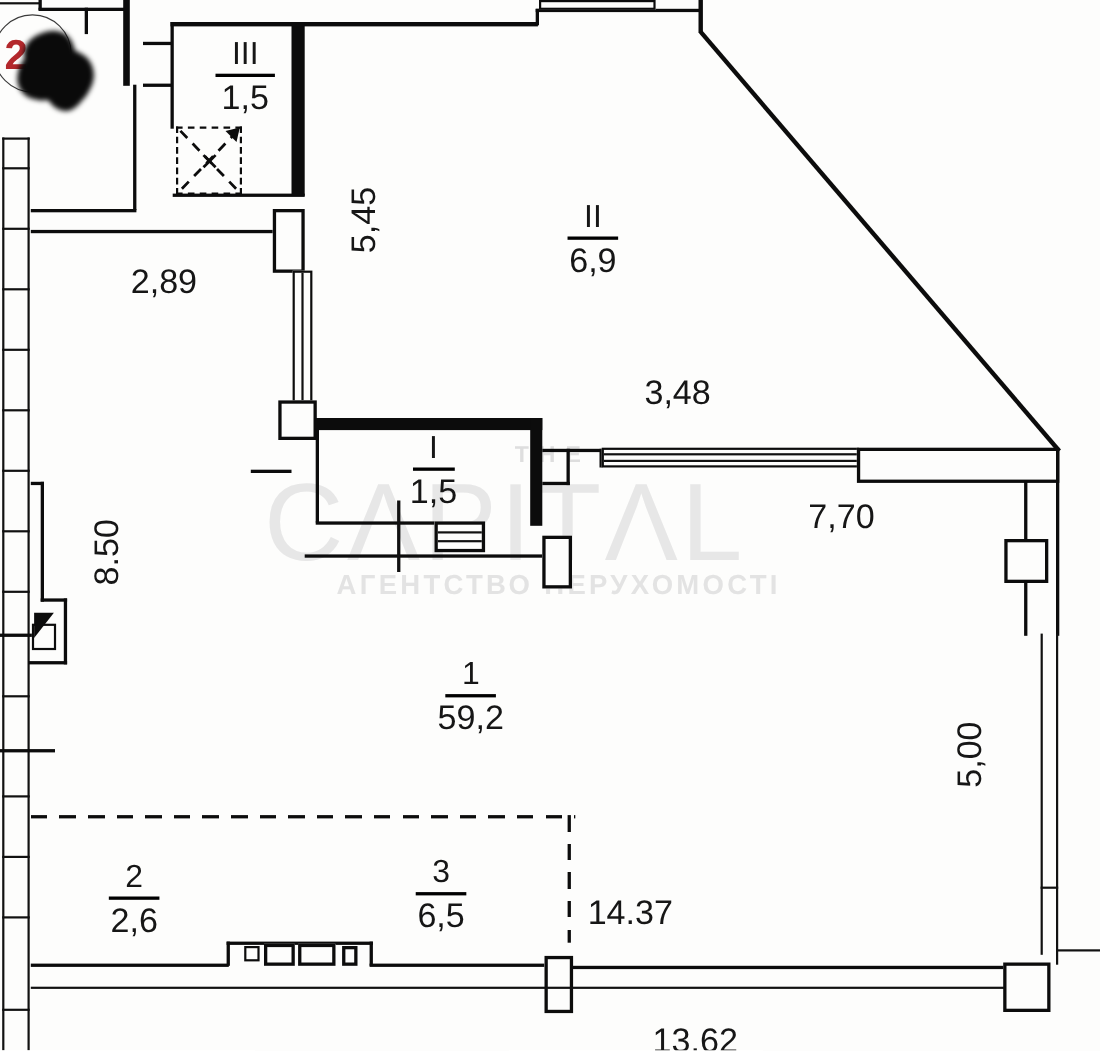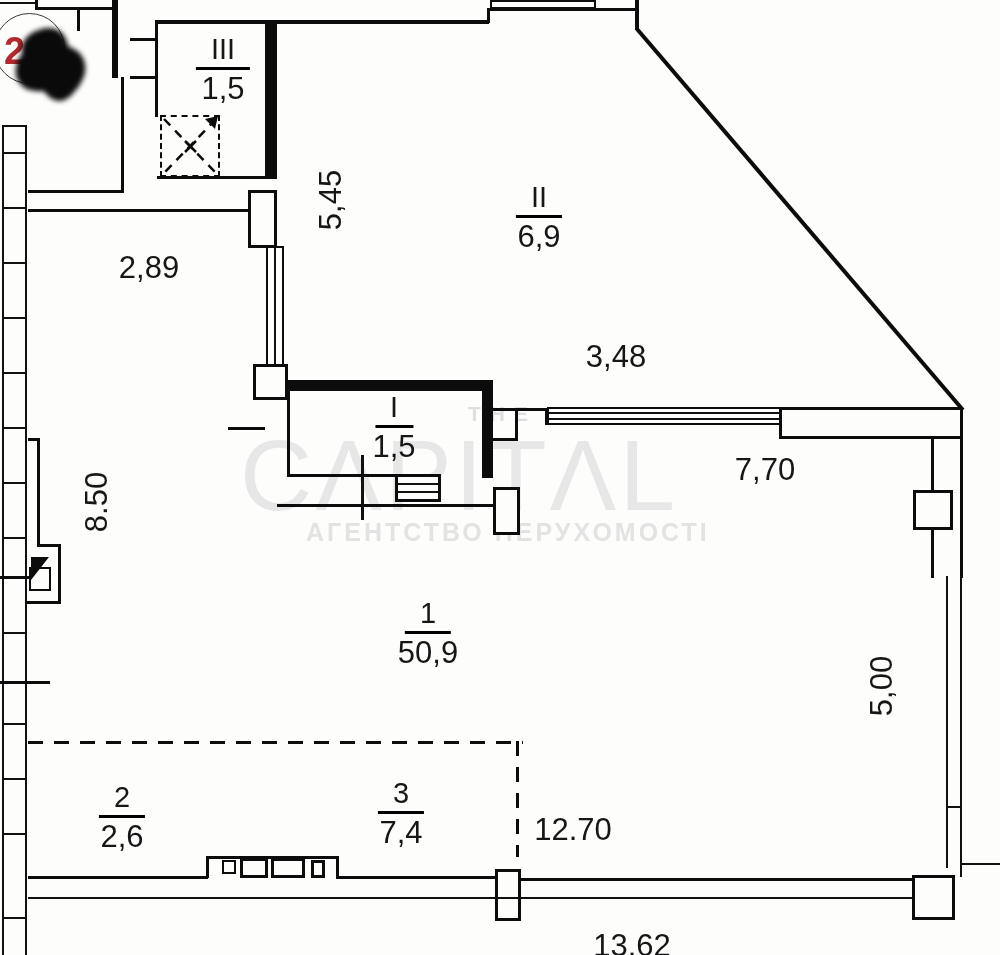--- a/index.html
+++ b/index.html
@@ -156,38 +156,38 @@
   <div class="room" style="left:539px;top:182px;">
     <span class="num">II</span>
     <span class="area">6,9</span>
   </div>
   <div class="room" style="left:394px;top:392px;">
     <span class="num">I</span>
     <span class="area">1,5</span>
   </div>
   <div class="room" style="left:428px;top:598px;">
     <span class="num">1</span>
-    <span class="area">50,9</span>
+    <span class="area">59,2</span>
   </div>
   <div class="room" style="left:122px;top:782px;">
     <span class="num">2</span>
     <span class="area">2,6</span>
   </div>
   <div class="room" style="left:401px;top:778px;">
     <span class="num">3</span>
-    <span class="area">7,4</span>
+    <span class="area">6,5</span>
   </div>
 
   <div class="dim rot" style="left:331px;top:200px;">5,45</div>
-  <div class="dim" style="left:149px;top:268px;">2,89</div>
+  <div class="dim" style="left:149px;top:256px;">2,89</div>
   <div class="dim" style="left:616px;top:357px;">3,48</div>
   <div class="dim" style="left:765px;top:470px;">7,70</div>
   <div class="dim rot" style="left:97px;top:502px;">8.50</div>
   <div class="dim rot" style="left:882px;top:686px;">5,00</div>
-  <div class="dim" style="left:573px;top:830px;">12.70</div>
+  <div class="dim" style="left:573px;top:830px;">14.37</div>
   <div class="dim" style="left:632px;top:946px;">13.62</div>
 
   <div class="logo-circle"></div>
   <div class="logo-red">2</div>
   <div class="blob">
     <i style="left:8px;top:2px;width:46px;height:40px;transform:rotate(-20deg);"></i>
     <i style="left:22px;top:18px;width:48px;height:52px;transform:rotate(28deg);"></i>
     <i style="left:2px;top:22px;width:42px;height:42px;transform:rotate(10deg);"></i>
     <i style="left:26px;top:40px;width:36px;height:32px;transform:rotate(50deg);"></i>
   </div>

